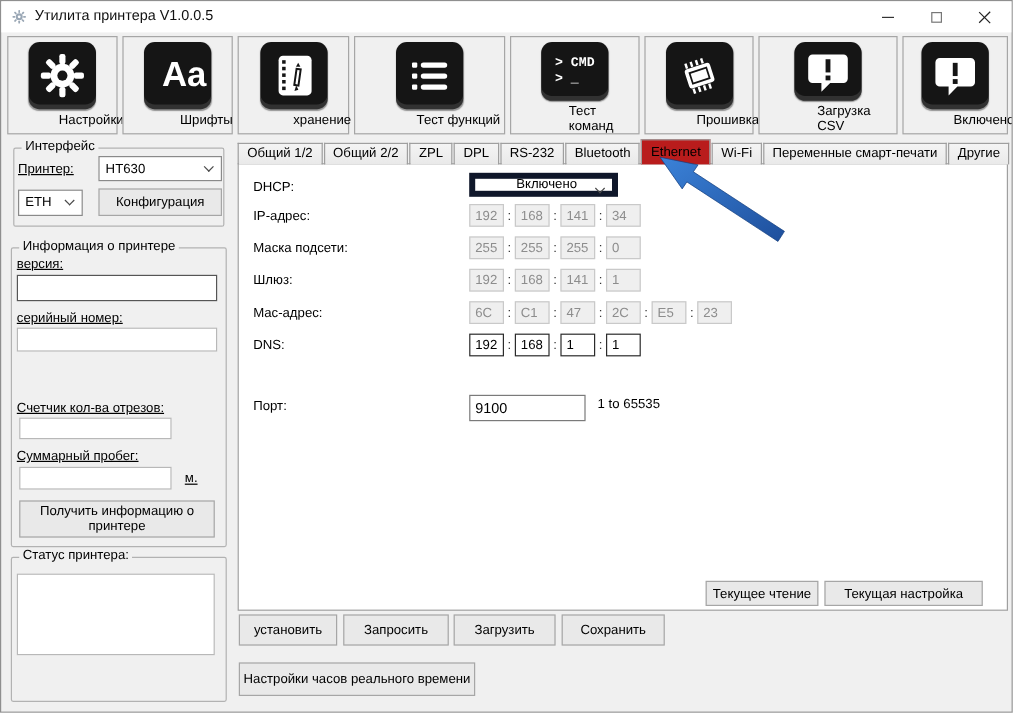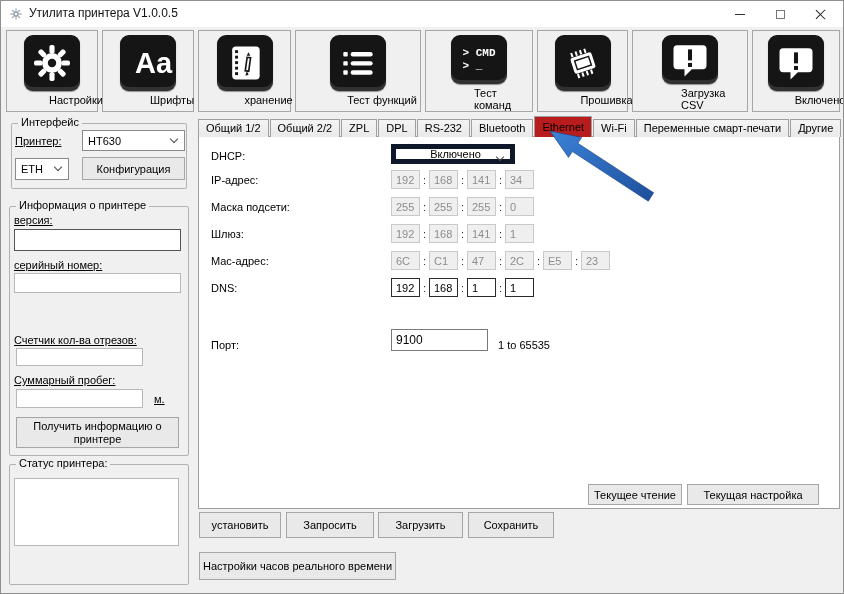--- a/index.html
+++ b/index.html
@@ -56,21 +56,21 @@
   .dhcp-combo { position:relative; width:124px; height:20px; background:#fff; border:5px solid #0f172a;
                 display:flex; align-items:center; padding-left:5px; margin-top:-4px;justify-content:center; }
   .dhcp-combo .chev { position:absolute; right:7px; top:5px; width:6px; height:6px;
                 border-right:1.5px solid #4a4a4a; border-bottom:1.5px solid #4a4a4a; transform:rotate(45deg); }
   .eth-rows { position:absolute; left:210px; top:169px; z-index:2; }
   .eth-row { display:flex; align-items:center; height:19px; margin-bottom:8px; }
   .octet { width:29px; height:19px; font-size:11px; display:flex; align-items:center; padding-left:4px; }
   .octet.off { background:#efefef; border:1px solid #c9c9c9; color:#8d8d8d; }
   .octet.on  { background:#ffffff; border:1px solid #2b2b2b; color:#000; }
   .colon { width:9px; text-align:center; color:#333; font-size:11px; }
-  .port-row { position:absolute; left:210px; top:328px; display:flex; align-items:flex-end; z-index:2; }
+  .port-row { position:absolute; left:210px; top:328px; display:flex; align-items:flex-start; z-index:2; }
   .port-input { width:97px; height:22px; border:1px solid #7a7a7a; font-size:12px; padding-left:4px;
                 font-family:"Liberation Sans",sans-serif; background:#fff; }
   .port-hint { margin-left:10px; margin-top:2px; font-size:11px; color:#000; }
   .cur-btns { position:absolute; top:483px; z-index:2; }
 
   
   .footer-btn { z-index:2; }
   .arrow-svg { position:absolute; left:530px; top:120px; width:140px; height:90px; z-index:6; pointer-events:none; }
 </style>
 </head>

